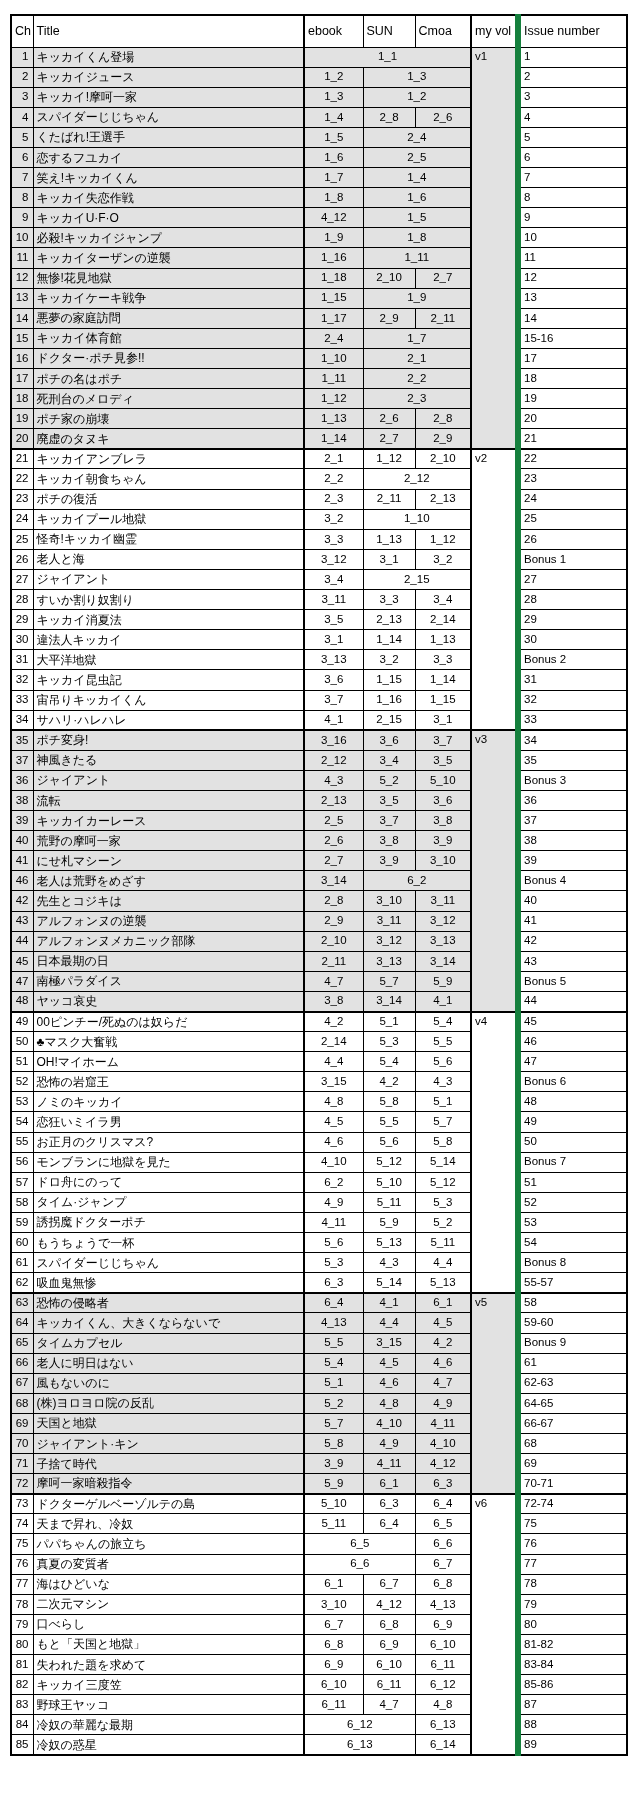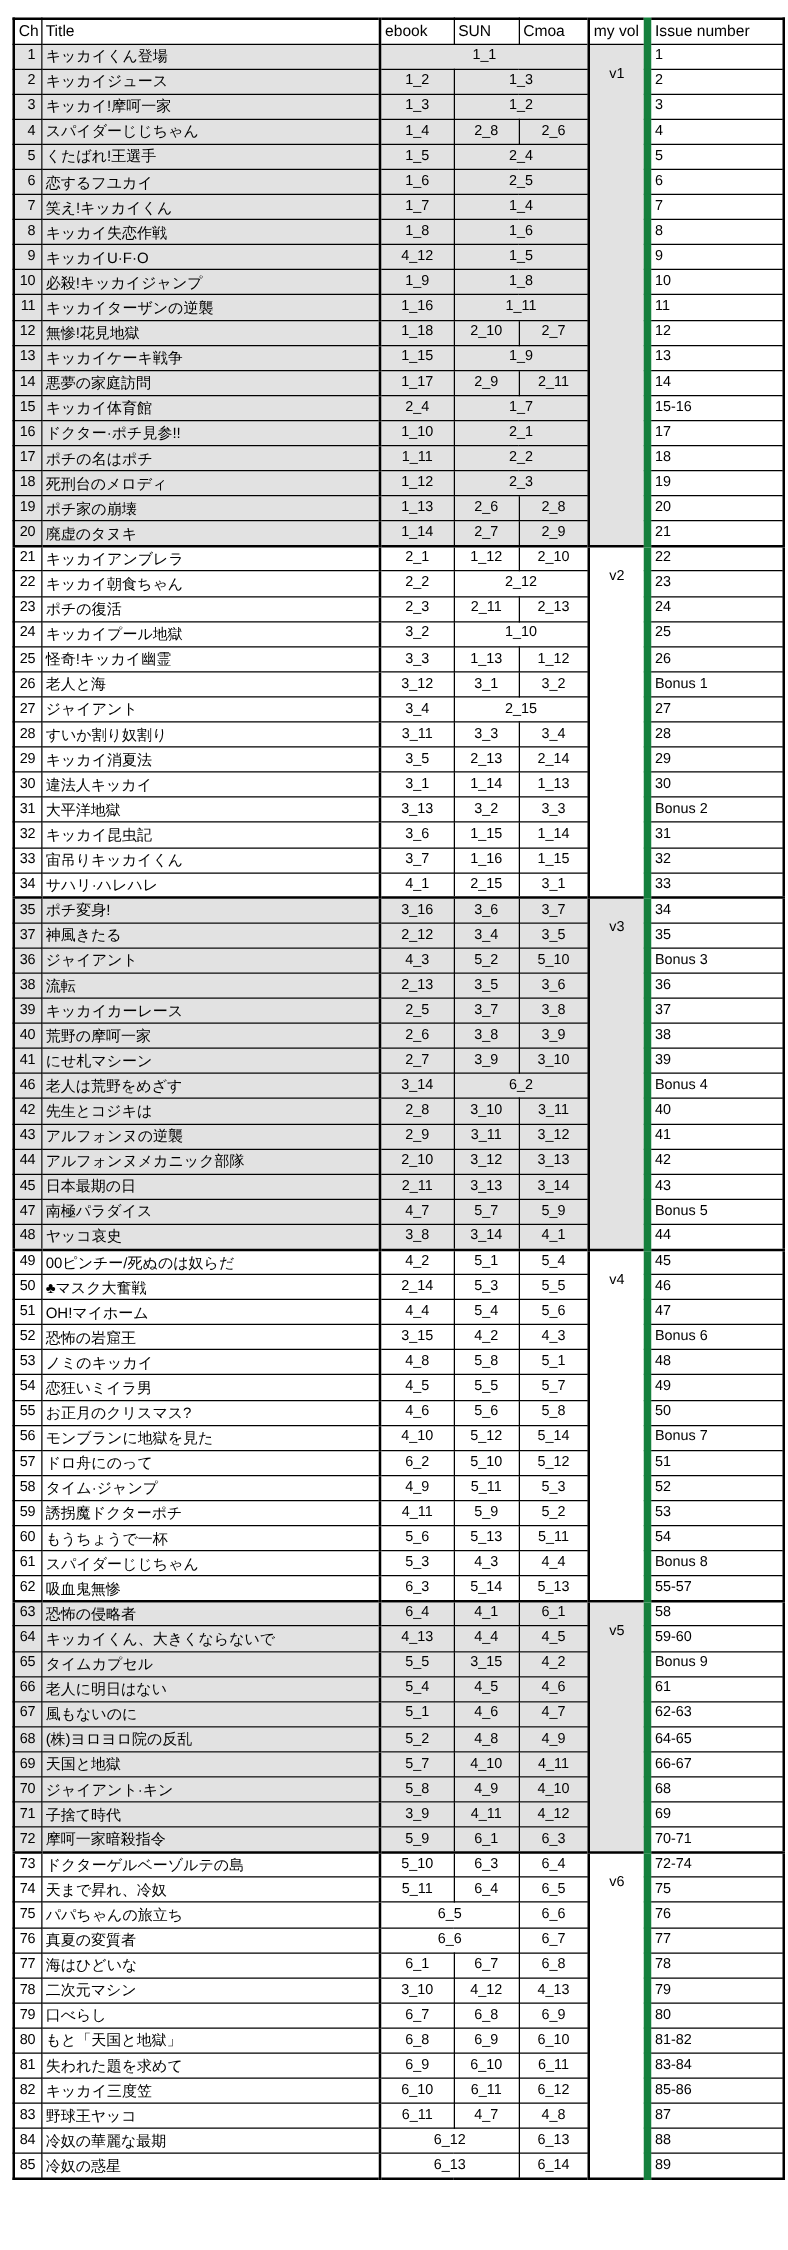--- a/index.html
+++ b/index.html
@@ -18,34 +18,34 @@
     table-layout:fixed;
     border:2px solid #000;
   }
   th,td{
     border:1px solid #000;
     padding:0 3px;
     overflow:hidden;
     white-space:nowrap;
     background:#fff;
   }
-  thead tr{height:20px;}
+  thead tr{height:32px;}
   tbody tr{height:20.1px;}
   th{
     font-size:12.5px;
     font-weight:400;
     text-align:left;
   }
   td{font-size:11.5px;line-height:1;}
   td.ch{text-align:right;padding-right:4px;}
   td.title{font-size:12px;text-align:left;}
   td.val{text-align:center;}
   th.first,td.first{border-left:2px solid #000;}
   th.volc,td.volc{border-left:2px solid #000;border-right:6px solid #15803d;}
-  td.volc{vertical-align:top;text-align:center;padding-top:18px;}
+  td.volc{vertical-align:top;text-align:left;padding-top:3px;}
   th.issue,td.issue{border-left:2px solid #000;}
   tr.shaded td{background:var(--shade,#e0e0e0);}
   tr.shaded td.issue{background:#fff;}
   tr.vol-start td{border-top:2px solid #000;}
   .footnote{
     position:absolute;
     left:38px;top:1814px;
     font-size:13px;
     color:#000;
   }

